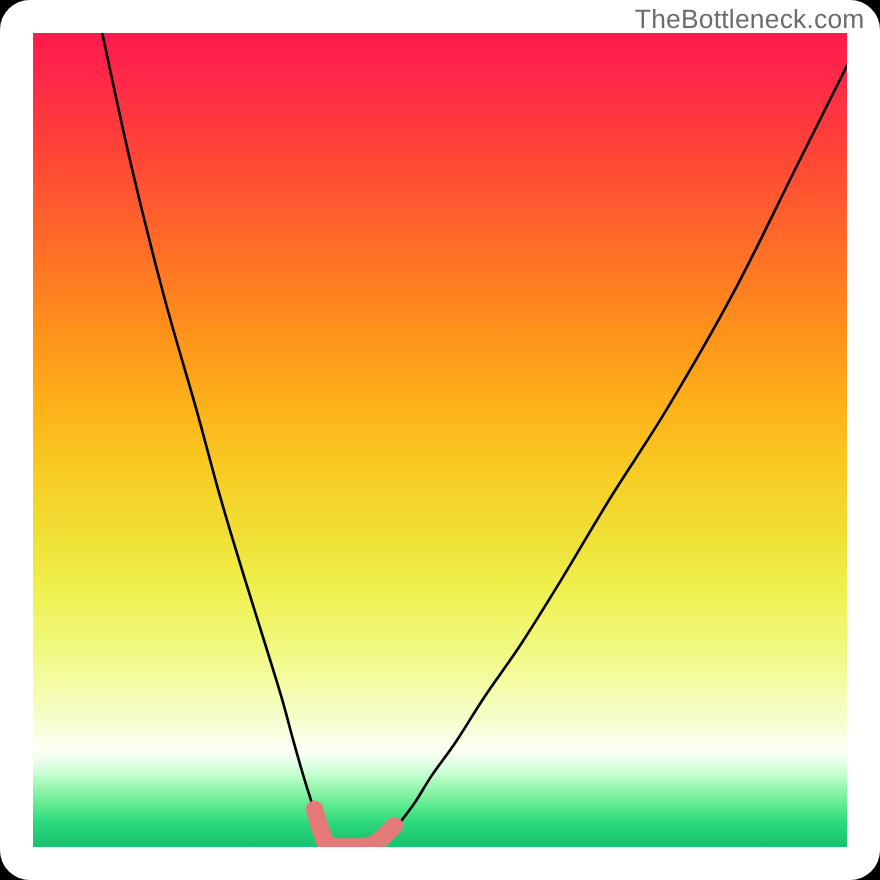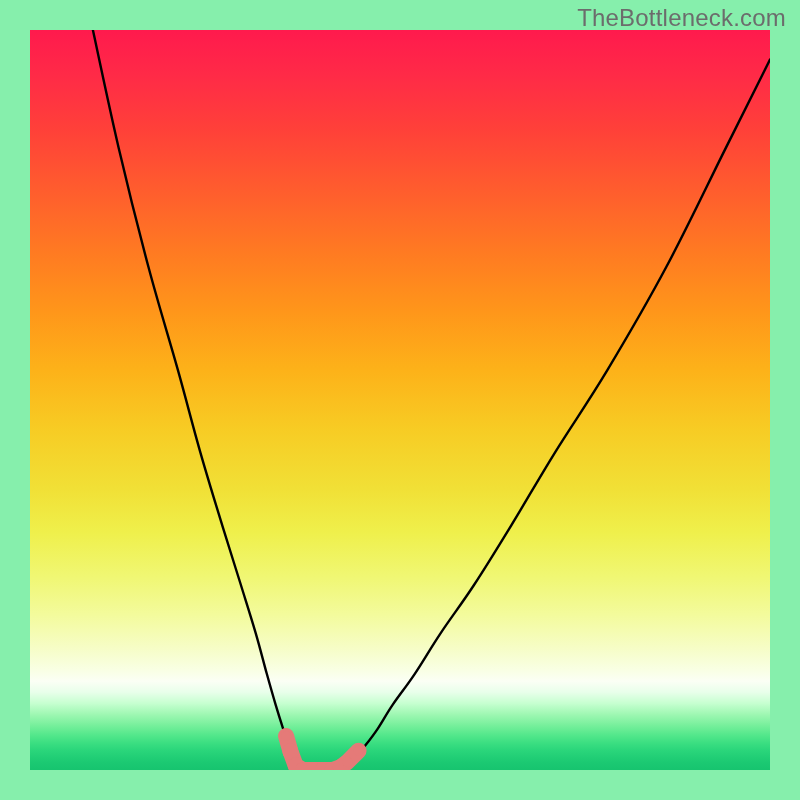--- a/index.html
+++ b/index.html
@@ -7,21 +7,22 @@
     padding: 0;
     width: 800px;
     height: 800px;
     background: #000;
     position: relative;
     font-family: Arial, Helvetica, sans-serif;
   }
   .outer {
     position: absolute;
     inset: 0;
-    background: #86efac;
+    background: #ffffff;
+    border-radius: 27px;
   }
   .plot {
     position: absolute;
     left: 30px;
     top: 30px;
     width: 740px;
     height: 740px;
     overflow: hidden;
   }
   .gradient {

